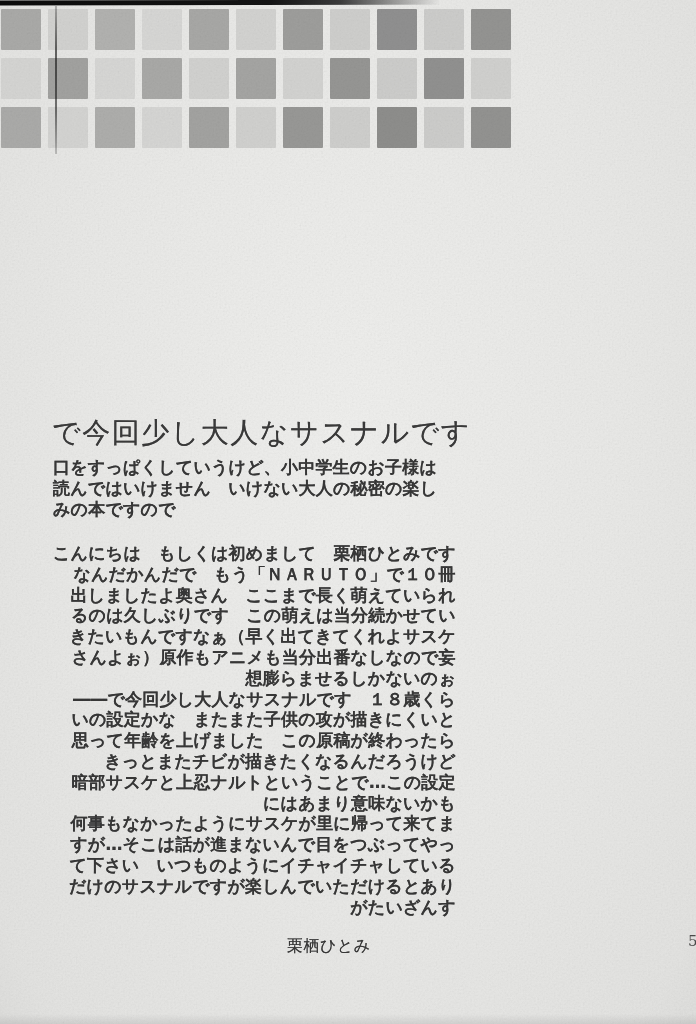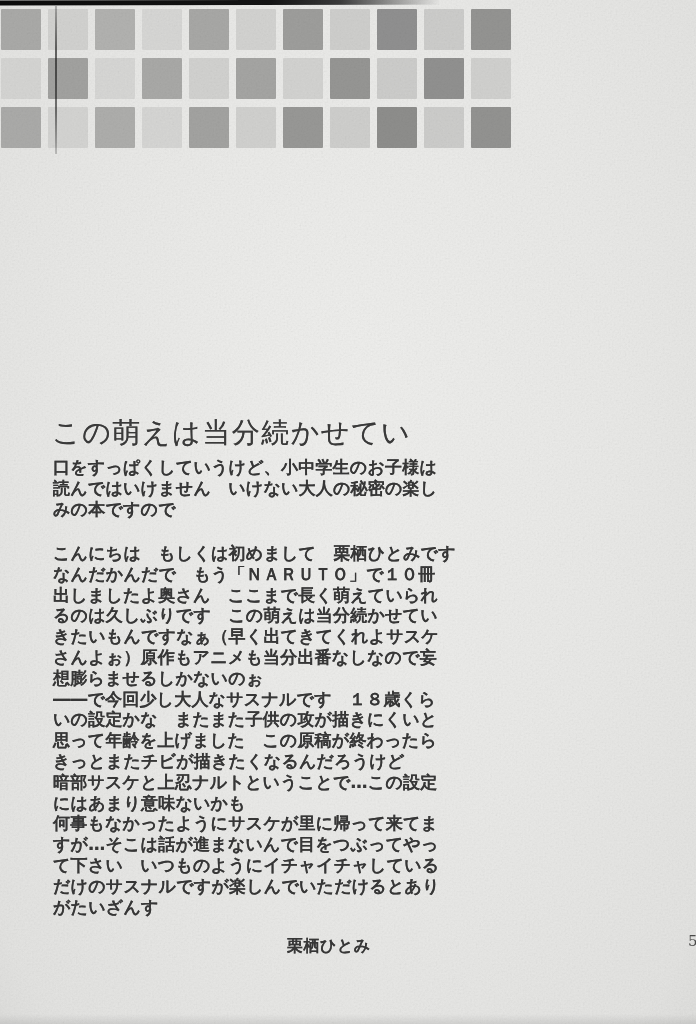--- a/index.html
+++ b/index.html
@@ -36,26 +36,25 @@
     text-shadow:0 0 .5px rgba(55,55,55,.75);
   }
   .jp-block{
     position:absolute;left:53px;
     font-size:17px;line-height:20.8px;letter-spacing:.2px;
     color:#373737;white-space:pre-line;
     text-shadow:0 0 .45px rgba(55,55,55,.7);
     font-weight:bold;
   }
   .notice{top:457px;}
-  .body-text{top:543px;}
+  .body-text{top:543px;text-align:right;}
   .signature{
     position:absolute;left:287px;top:936px;
     font-size:16px;letter-spacing:.5px;color:#373737;
     text-shadow:0 0 .45px rgba(55,55,55,.7);
-    font-weight:bold;
   }
   .page-number-fragment{
     position:absolute;left:688px;top:932px;
     font-size:15px;color:#4a4a4a;font-family:"DejaVu Serif", serif;
   }
   
   .grain{position:absolute;top:0;left:0;mix-blend-mode:multiply;opacity:.12;pointer-events:none;}
   .bottom-shade{
     position:absolute;left:0;bottom:0;width:696px;height:10px;
     background:linear-gradient(to bottom,rgba(120,120,120,0),rgba(120,120,120,.18));
@@ -105,21 +104,21 @@
         <div class="sq" style="background: rgb(152, 152, 150);"></div>
         <div class="sq" style="background: rgb(207, 207, 205);"></div>
         <div class="sq" style="background: rgb(142, 142, 140);"></div>
         <div class="sq" style="background: rgb(205, 205, 203);"></div>
         <div class="sq" style="background: rgb(147, 147, 145);"></div>
       </div>
     </div>
 
   <div class="scan-line"></div>
 
-  <div class="heading">この萌えは当分続かせてい</div>
+  <div class="heading">で今回少し大人なサスナルです</div>
 
   <div class="jp-block notice">口をすっぱくしていうけど、小中学生のお子様は
 読んではいけません　いけない大人の秘密の楽し
 みの本ですので</div>
 
   <div class="jp-block body-text">こんにちは　もしくは初めまして　栗栖ひとみです
 なんだかんだで　もう「ＮＡＲＵＴＯ」で１０冊
 出しましたよ奥さん　ここまで長く萌えていられ
 るのは久しぶりです　この萌えは当分続かせてい
 きたいもんですなぁ（早く出てきてくれよサスケ

